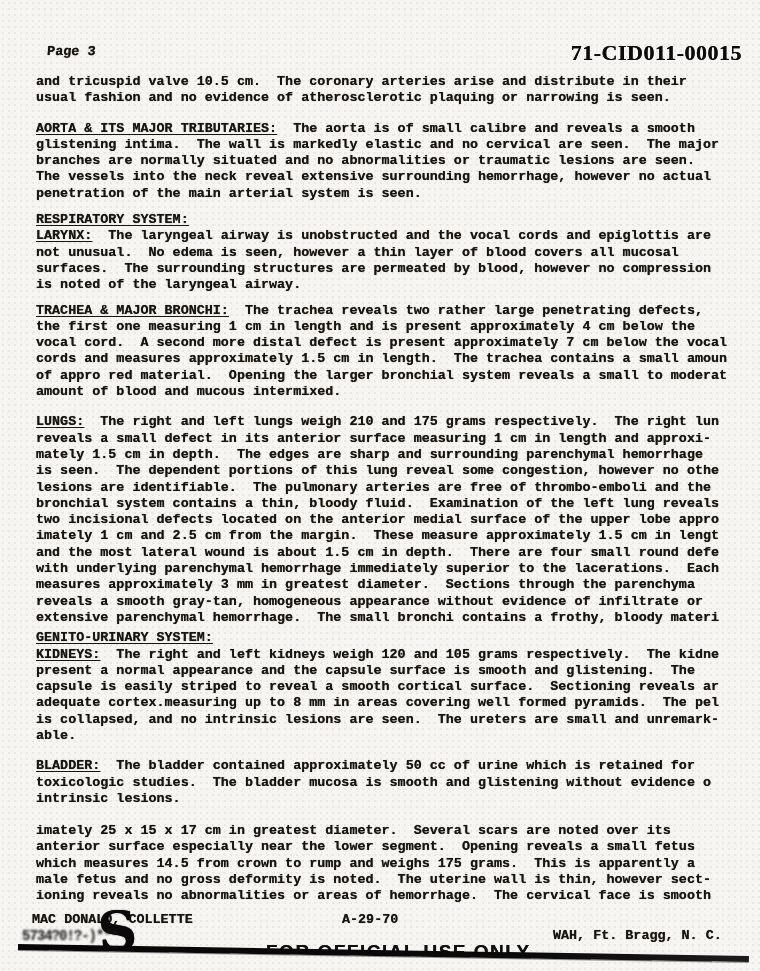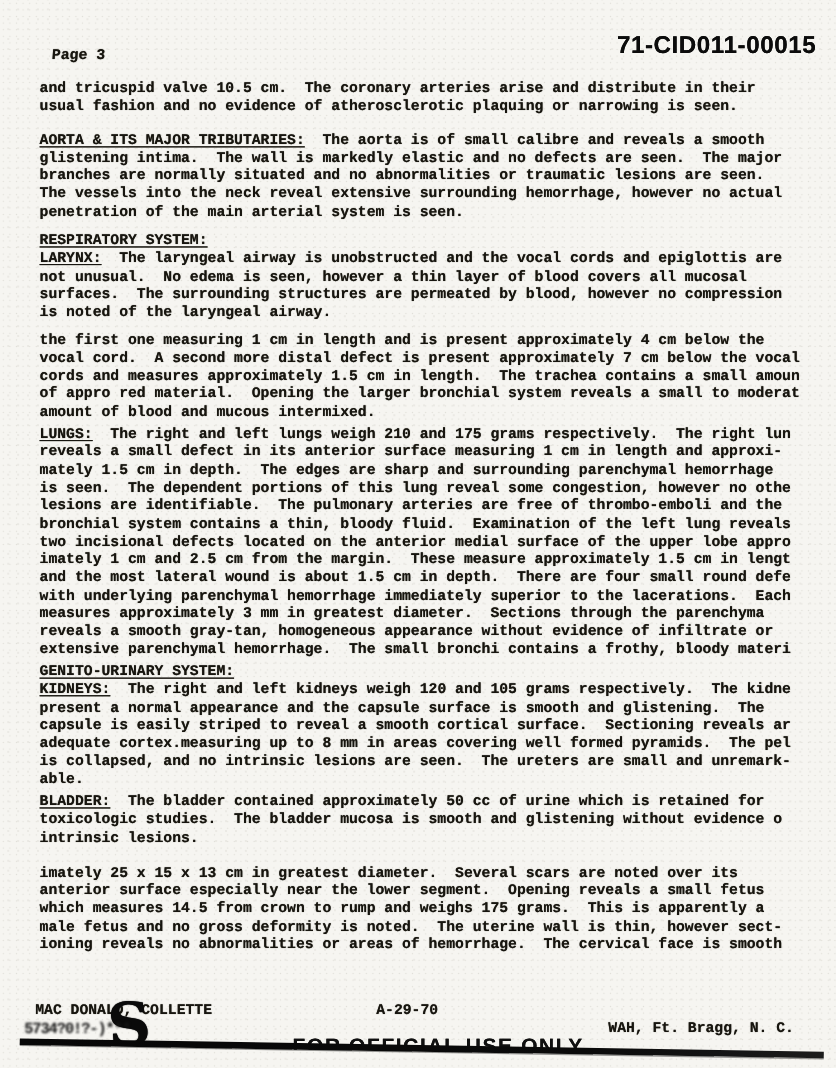--- a/index.html
+++ b/index.html
@@ -23,29 +23,29 @@
     text-shadow:0 0 0.7px rgba(25,22,12,0.85);
   }
   .hd{text-decoration:underline;text-underline-offset:2px;}
   .page-label{
     position:absolute;left:47px;top:44px;
     font:700 13.5px/16px "Liberation Mono","DejaVu Sans Mono",monospace;
     text-shadow:0 0 0.8px rgba(25,22,12,0.9);
     transform:skewX(-4deg);
   }
   .doc-number{
-    position:absolute;right:18px;top:28px;
-    font-family:Liberation Sans, sans-serif;
+    position:absolute;right:18px;top:40px;
+    font-family:Liberation Serif, serif;
     font-weight:700;font-size:22px;letter-spacing:0.5px;
     color:#0c0c0c;text-shadow:0 0 0.6px #0c0c0c;
   }
   .body-col{position:absolute;left:36px;top:74px;width:716px;}
   .block{margin:0;}
   .mt14{margin-top:14px;} .mt10{margin-top:10px;} .mt9{margin-top:9px;}
-  .mt6{margin-top:4px;} .mt4{margin-top:4px;} .mt16{margin-top:16px;} .mt0{margin-top:0;}
+  .mt6{margin-top:14px;} .mt4{margin-top:4px;} .mt16{margin-top:16px;} .mt0{margin-top:0;}
   .footer-row{position:absolute;top:912px;left:0;width:760px;height:18px;}
   .f-name{position:absolute;left:32px;top:0;}
   .f-date{position:absolute;left:342px;top:0;}
   .f-loc{position:absolute;left:553px;top:0;margin-top:16px;}
   .f-item{
     font:700 13.4px/16px "Liberation Mono","DejaVu Sans Mono",monospace;
     white-space:pre;text-shadow:0 0 0.7px rgba(25,22,12,0.85);
   }
   .stamp-s{
     position:absolute;left:98px;top:904px;
@@ -88,41 +88,42 @@
     <div class="block mt0">
       <div>
           <div class="ln">and tricuspid valve 10.5 cm.  The coronary arteries arise and distribute in their</div>
           <div class="ln">usual fashion and no evidence of atherosclerotic plaquing or narrowing is seen.</div>
         </div>
     </div>
 
     <div class="block mt14">
       <div class="ln"><span class="hd">AORTA &amp; ITS MAJOR TRIBUTARIES:</span><span>  The aorta is of small calibre and reveals a smooth</span></div>
       <div>
-          <div class="ln">glistening intima.  The wall is markedly elastic and no defects are seen.  The major</div>
+          <div class="ln">glistening intima.  The wall is markedly elastic and no cervical are seen.  The major</div>
           <div class="ln">branches are normally situated and no abnormalities or traumatic lesions are seen.</div>
           <div class="ln">The vessels into the neck reveal extensive surrounding hemorrhage, however no actual</div>
           <div class="ln">penetration of the main arterial system is seen.</div>
         </div>
     </div>
 
     <div class="block mt10">
       <div class="ln"><span class="hd">RESPIRATORY SYSTEM:</span></div>
     </div>
 
     <div class="block mt0">
       <div class="ln"><span class="hd">LARYNX:</span><span>  The laryngeal airway is unobstructed and the vocal cords and epiglottis are</span></div>
       <div>
           <div class="ln">not unusual.  No edema is seen, however a thin layer of blood covers all mucosal</div>
           <div class="ln">surfaces.  The surrounding structures are permeated by blood, however no compression</div>
           <div class="ln">is noted of the laryngeal airway.</div>
         </div>
     </div>
 
     <div class="block mt9">
+      <div class="ln"><span class="hd">TRACHEA &amp; MAJOR BRONCHI:</span><span>  The trachea reveals two rather large penetrating defects,</span></div>
       <div>
           <div class="ln">the first one measuring 1 cm in length and is present approximately 4 cm below the</div>
           <div class="ln">vocal cord.  A second more distal defect is present approximately 7 cm below the vocal</div>
           <div class="ln">cords and measures approximately 1.5 cm in length.  The trachea contains a small amoun</div>
           <div class="ln">of appro red material.  Opening the larger bronchial system reveals a small to moderat</div>
           <div class="ln">amount of blood and mucous intermixed.</div>
         </div>
     </div>
 
     <div class="block mt6">
@@ -161,21 +162,21 @@
     <div class="block mt6">
       <div class="ln"><span class="hd">BLADDER:</span><span>  The bladder contained approximately 50 cc of urine which is retained for</span></div>
       <div>
           <div class="ln">toxicologic studies.  The bladder mucosa is smooth and glistening without evidence o</div>
           <div class="ln">intrinsic lesions.</div>
         </div>
     </div>
 
     <div class="block mt16">
       <div>
-          <div class="ln">imately 25 x 15 x 13 cm in greatest diameter.  Several scars are noted over its</div>
+          <div class="ln">imately 25 x 15 x 17 cm in greatest diameter.  Several scars are noted over its</div>
           <div class="ln">anterior surface especially near the lower segment.  Opening reveals a small fetus</div>
           <div class="ln">which measures 14.5 from crown to rump and weighs 175 grams.  This is apparently a</div>
           <div class="ln">male fetus and no gross deformity is noted.  The uterine wall is thin, however sect-</div>
           <div class="ln">ioning reveals no abnormalities or areas of hemorrhage.  The cervical face is smooth</div>
         </div>
     </div>
 
   </div>
 
   <div class="footer-row">

